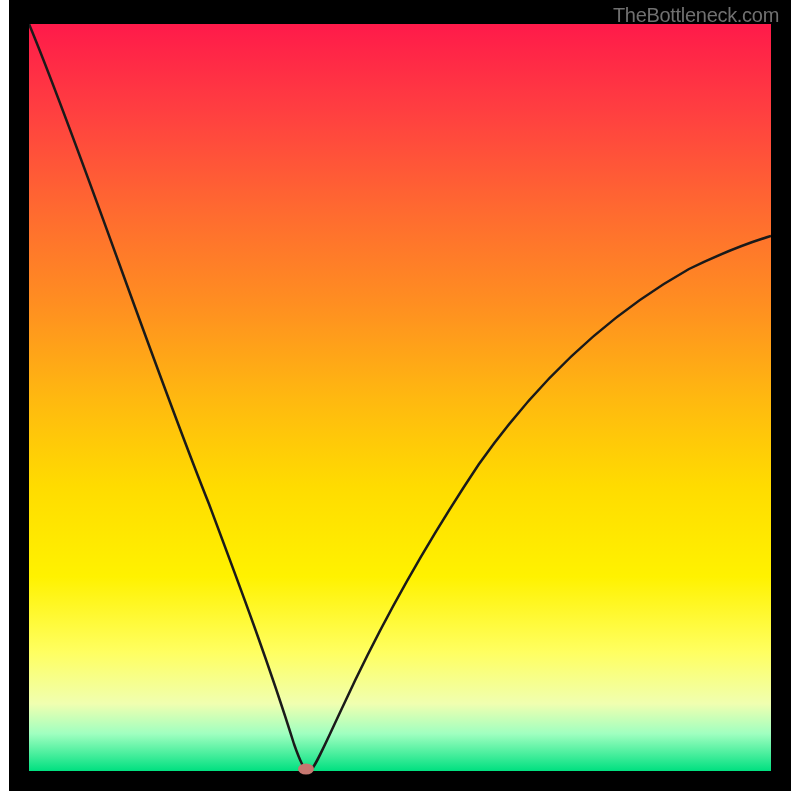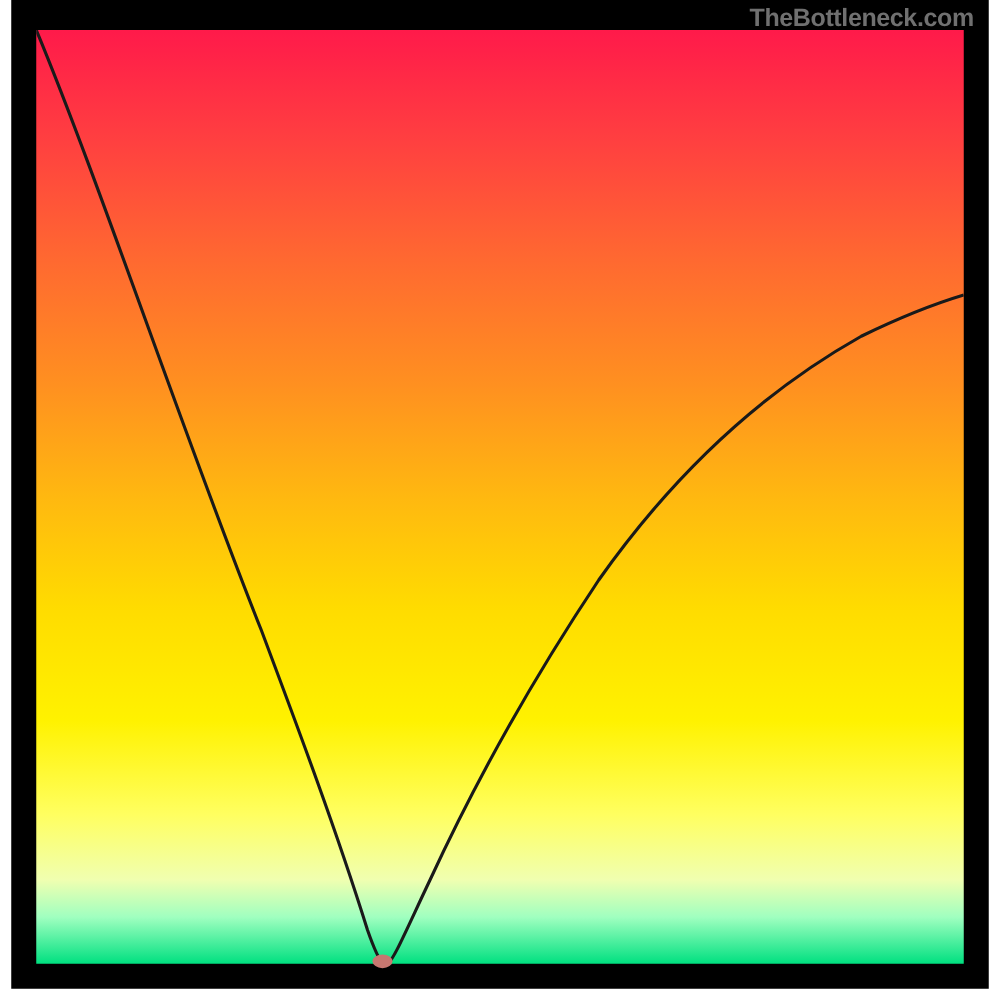--- a/index.html
+++ b/index.html
@@ -40,21 +40,21 @@
       #f0ffb0 91%,
       #a0ffc0 95%,
       #00e080 100%
     );
   }
   .watermark {
     position: absolute;
     top: 4px;
     right: 12px;
     font-size: 20px;
-    font-weight: bold;
+    font-weight: normal;
     color: #707070;
     letter-spacing: -0.3px;
   }
   .curve-svg {
     position: absolute;
     left: 0;
     top: 0;
     width: 742px;
     height: 747px;
   }

